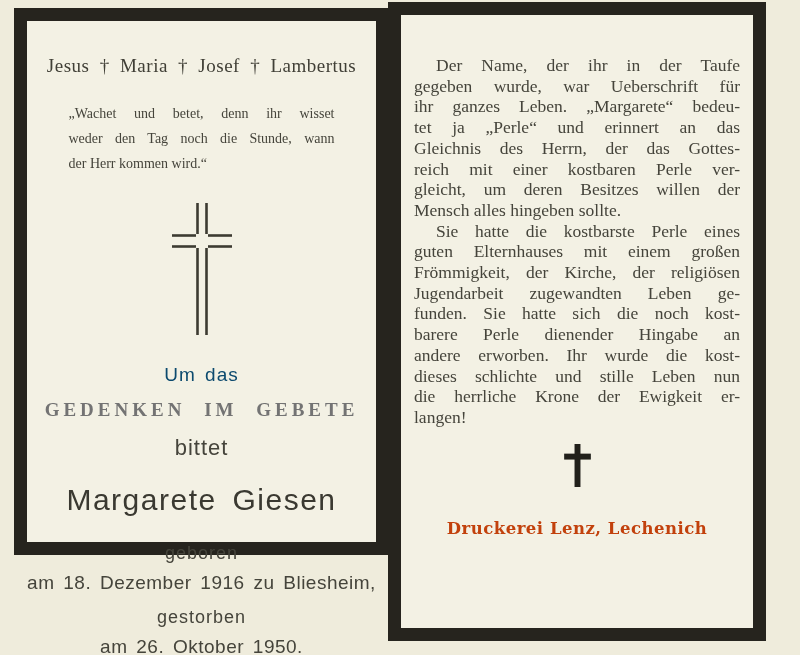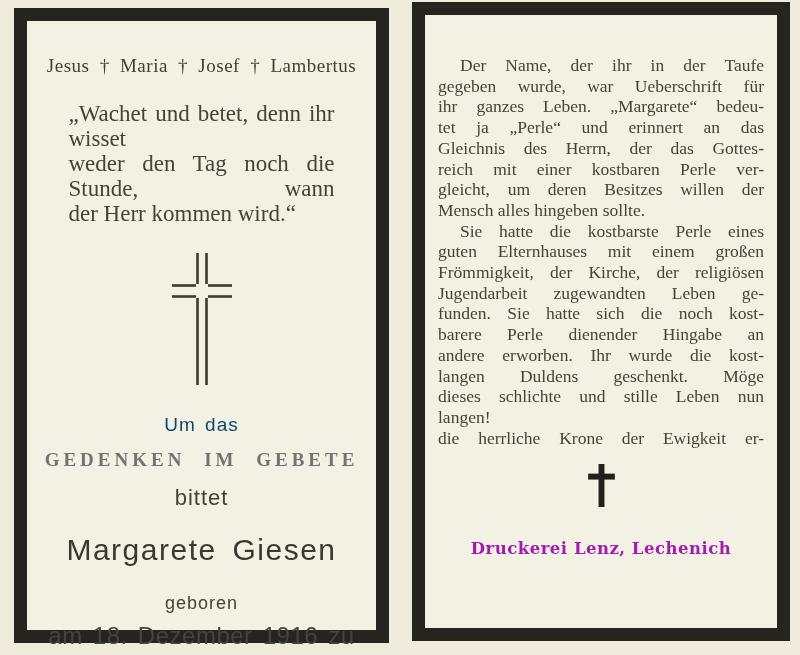--- a/index.html
+++ b/index.html
@@ -9,36 +9,36 @@
     background: #efecdc;
     font-family: "Liberation Serif", serif;
     color: #45443b;
     overflow: hidden;
   }
   .panel {
     position: absolute;
     border: 13px solid #26241e;
     background: #f3f1e4;
   }
-  .panel-left  { left: 14px;  top: 8px; width: 375px; height: 635px; }
-  .panel-right { left: 412px; top: 2px; width: 378px; height: 639px; }
+  .panel-left  { left: 14px;  top: 8px; width: 375px; height: 547px; }
+  .panel-right { left: 388px; top: 2px; width: 378px; height: 639px; }
 
   
   .left-inner { padding-top: 34px; text-align: center; }
   .invocation {
     font-size: 19px;
     letter-spacing: 0.5px;
     word-spacing: 5px;
     color: #403f36;
   }
   .quote-block {
     margin: 24px auto 0 auto;
     width: 266px;
     text-align: left;
-    font-size: 23px;
+    font-size: 14px;
     line-height: 25px;
     color: #45443b;
   }
   .quote-block .jline { text-align: justify; text-align-last: justify; }
   .quote-block .jline.lastline { text-align-last: left; }
 
   .cross-outline { margin-top: 24px; }
 
   .request-line {
     margin-top: 22px;
@@ -74,21 +74,21 @@
   .vital-label {
     margin-top: 26px;
     font-family: "Liberation Sans", sans-serif;
     font-size: 18px;
     letter-spacing: 1px;
   }
   .vital-label.second { margin-top: 13px; }
   .vital-detail {
     margin-top: 8px;
     font-family: "Liberation Sans", sans-serif;
-    font-size: 24px;
+    font-size: 19px;
     letter-spacing: 0.5px;
     word-spacing: 3px;
   }
 
   
   .right-inner { padding: 40px 13px 0 13px; }
   .body-text {
     width: 326px;
     margin: 0 auto;
     font-size: 17.5px;
@@ -100,21 +100,21 @@
   .body-text .jline.indent { text-indent: 22px; }
 
   .cross-solid-wrap { text-align: center; margin-top: 16px; }
   .printer-credit {
     margin-top: 28px;
     text-align: center;
     font-family: "DejaVu Serif", serif;
     font-weight: bold;
     font-size: 16.5px;
     letter-spacing: 0.5px;
-    color: #a21caf;
+    color: #c2410c;
   }
 </style>
 </head>
 <body>
 
 <div class="panel panel-left">
   <div class="left-inner">
 
     <div class="invocation">Jesus † Maria † Josef † Lambertus</div>
 
@@ -171,24 +171,23 @@
           <div class="jline lastline">Mensch alles hingeben sollte.</div>
         </div>
       <div>
           <div class="jline indent">Sie hatte die kostbarste Perle eines</div>
           <div class="jline">guten Elternhauses mit einem großen</div>
           <div class="jline">Frömmigkeit, der Kirche, der religiösen</div>
           <div class="jline">Jugendarbeit zugewandten Leben ge-</div>
           <div class="jline">funden. Sie hatte sich die noch kost-</div>
           <div class="jline">barere Perle dienender Hingabe an</div>
           <div class="jline">andere erworben. Ihr wurde die kost-</div>
-          <div class="jline">langen Duldens geschenkt. Möge</div>
           <div class="jline">dieses schlichte und stille Leben nun</div>
+          <div class="jline">die herrliche Krone der Ewigkeit er-</div>
           <div class="jline lastline">langen!</div>
-          <div class="jline">die herrliche Krone der Ewigkeit er-</div>
         </div>
     </div>
 
     <div class="cross-solid-wrap">
       <svg width="27" height="43" viewBox="0 0 36 58" aria-hidden="true">
         <g fill="#21201a">
           <rect x="14" y="0" width="8" height="58"></rect>
           <rect x="0" y="13" width="36" height="8"></rect>
         </g>
       </svg>

